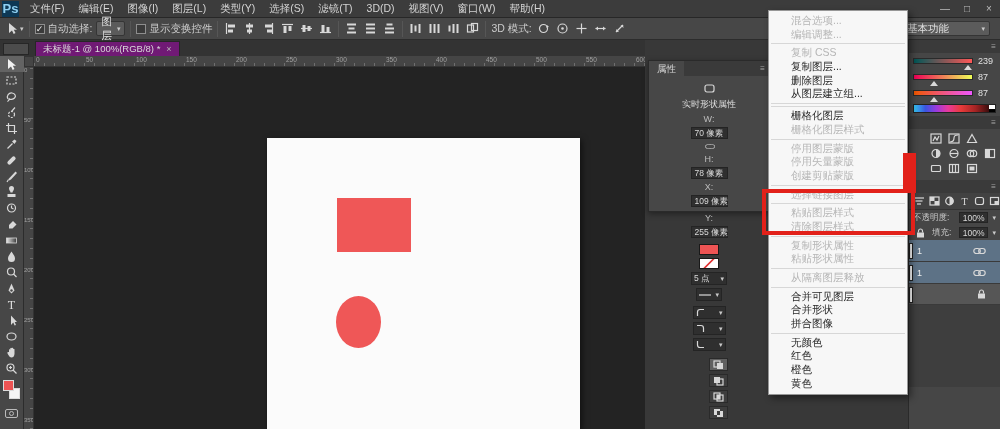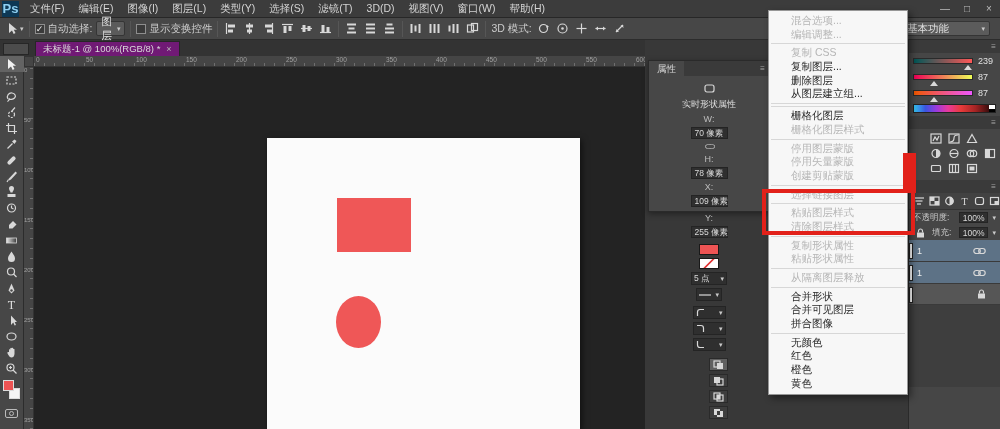--- a/index.html
+++ b/index.html
@@ -796,22 +796,22 @@
       <div class="cm-item disabled"><span>选择链接图层</span></div>
       <div class="cm-item sep"></div>
       <div class="cm-item disabled"><span>粘贴图层样式</span></div>
       <div class="cm-item disabled"><span>清除图层样式</span></div>
       <div class="cm-item sep"></div>
       <div class="cm-item disabled"><span>复制形状属性</span></div>
       <div class="cm-item disabled"><span>粘贴形状属性</span></div>
       <div class="cm-item sep"></div>
       <div class="cm-item disabled"><span>从隔离图层释放</span></div>
       <div class="cm-item sep"></div>
+      <div class="cm-item enabled"><span>合并可见图层</span></div>
       <div class="cm-item enabled"><span>合并形状</span></div>
-      <div class="cm-item enabled"><span>合并可见图层</span></div>
       <div class="cm-item enabled"><span>拼合图像</span></div>
       <div class="cm-item sep"></div>
       <div class="cm-item enabled"><span>无颜色</span></div>
       <div class="cm-item enabled"><span>红色</span></div>
       <div class="cm-item enabled"><span>橙色</span></div>
       <div class="cm-item enabled"><span>黄色</span></div>
     </div>
 
   <div id="annotation-tail" class="abs" style="background: rgb(226, 33, 26);"></div>
   <div id="annotation" class="abs" style="border-color: rgb(226, 33, 26);"></div>

